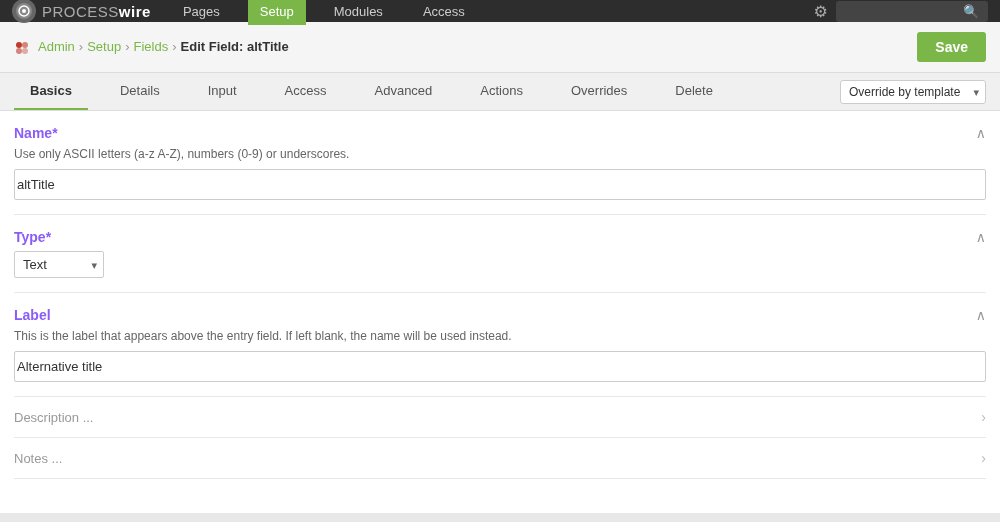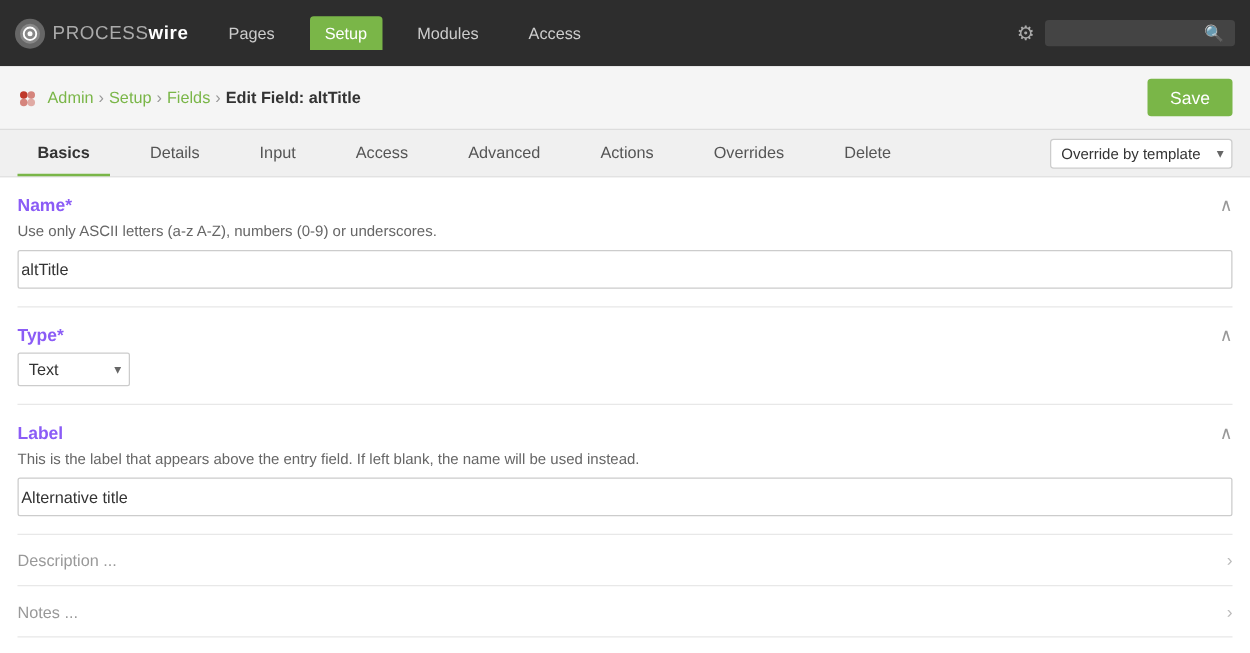--- a/index.html
+++ b/index.html
@@ -4,21 +4,21 @@
   <style>
     * { box-sizing: border-box; margin: 0; padding: 0; }
     body { font-family: Arial, sans-serif; font-size: 13px; background: #e8e8e8; color: #333; }
 
     
     .top-nav {
       background: #2d2d2d;
       display: flex;
       align-items: center;
       padding: 0 12px;
-      height: 53px;
+      height: 22px;
     }
     .top-nav .logo {
       display: flex;
       align-items: center;
       margin-right: 20px;
     }
     .top-nav .logo-icon {
       width: 24px;
       height: 24px;
       background: #666;
@@ -111,21 +111,21 @@
       text-decoration: none;
     }
     .breadcrumb .sep { color: #999; }
     .breadcrumb .current { font-weight: bold; color: #333; }
     .save-btn-top {
       background: #7ab648;
       color: #fff;
       border: none;
       padding: 7px 18px;
       font-size: 14px;
-      font-weight: normal;
+      font-weight: bold;
       border-radius: 3px;
       cursor: pointer;
     }
 
     
     .tabs-bar {
       background: #f0f0f0;
       display: flex;
       align-items: center;
       justify-content: space-between;

